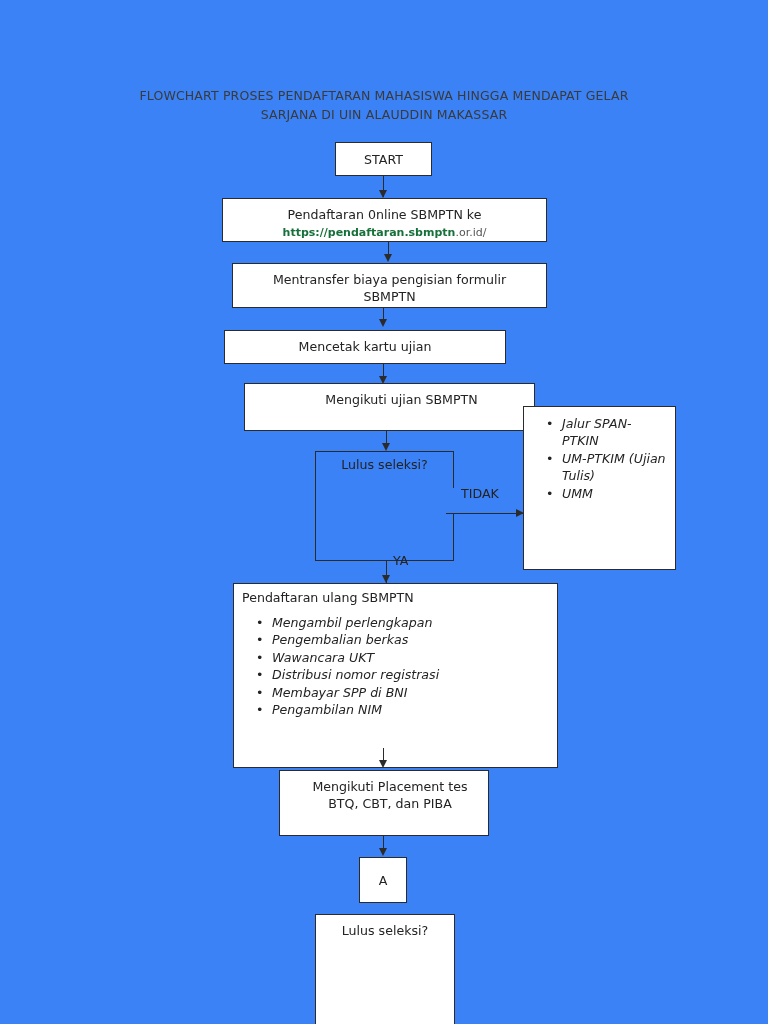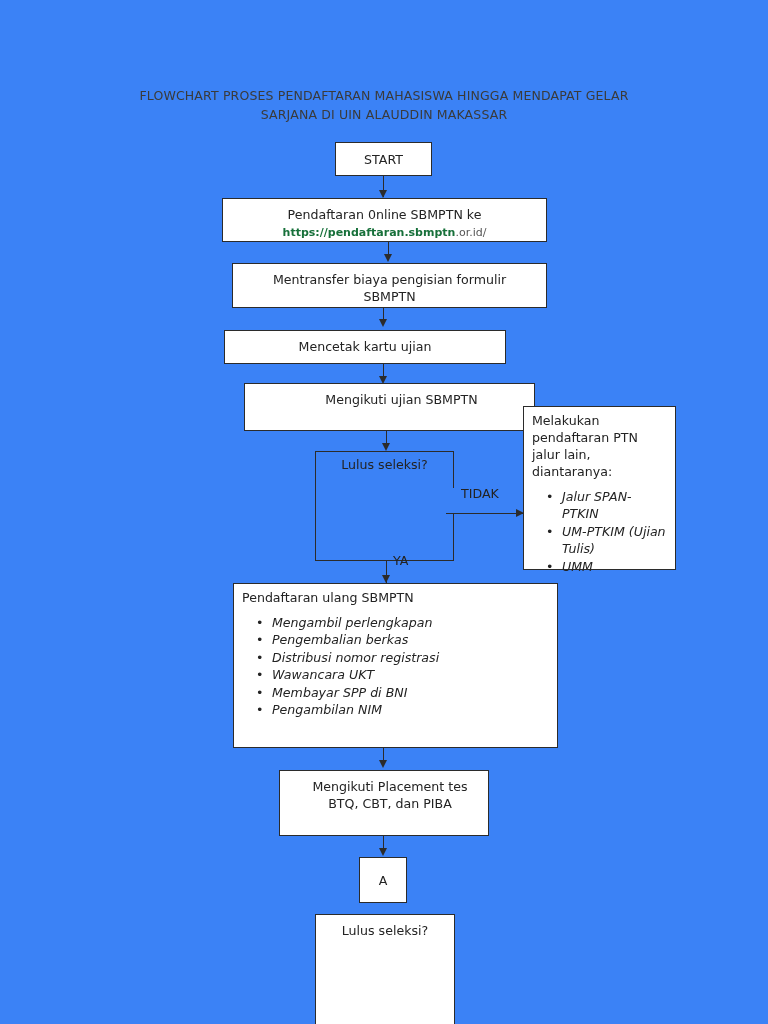--- a/index.html
+++ b/index.html
@@ -236,40 +236,34 @@
 
   <div class="hline" style="left:446px; top:513px; width:78px;"></div>
   <div class="arrowright" style="left:516px; top:508.5px;"></div>
   <div class="branch-label clip" style="left:461px; top:487px;">TIDAK</div>
 
   <div class="vline" style="left:386px; top:560px; height:23px;"></div>
   <div class="arrowdown" style="left:381.5px; top:575px;"></div>
   <div class="branch-label" style="left:393px; top:554px;">YA</div>
 
   <div class="box" style="left:523px; top:406px; width:153px; height:164px;">
-    <div class="lead">
-      <div>Melakukan</div>
-      <div>pendaftaran PTN</div>
-      <div>jalur lain,</div>
-      <div>diantaranya:</div>
-    </div>
     <ul class="flowlist">
       <li>Jalur SPAN-PTKIN</li>
       <li>UM-PTKIM (Ujian Tulis)</li>
       <li>UMM</li>
     </ul>
   </div>
 
-  <div class="box" style="left:233px; top:583px; width:325px; height:165px;">
+  <div class="box" style="left:233px; top:583px; width:325px; height:185px;">
     <div class="lead">Pendaftaran ulang SBMPTN</div>
     <ul class="flowlist">
       <li>Mengambil perlengkapan</li>
       <li>Pengembalian berkas</li>
+      <li>Wawancara UKT</li>
       <li>Distribusi nomor registrasi</li>
-      <li>Wawancara UKT</li>
       <li>Membayar SPP di BNI</li>
       <li>Pengambilan NIM</li>
     </ul>
   </div>
 
   <div class="vline" style="left:383px; top:748px; height:17px;"></div>
   <div class="arrowdown" style="left:378.5px; top:760px;"></div>
 
   <div class="box center" style="left:279px; top:770px; width:210px; height:66px;padding-left:12px;">
     <div class="pad">

